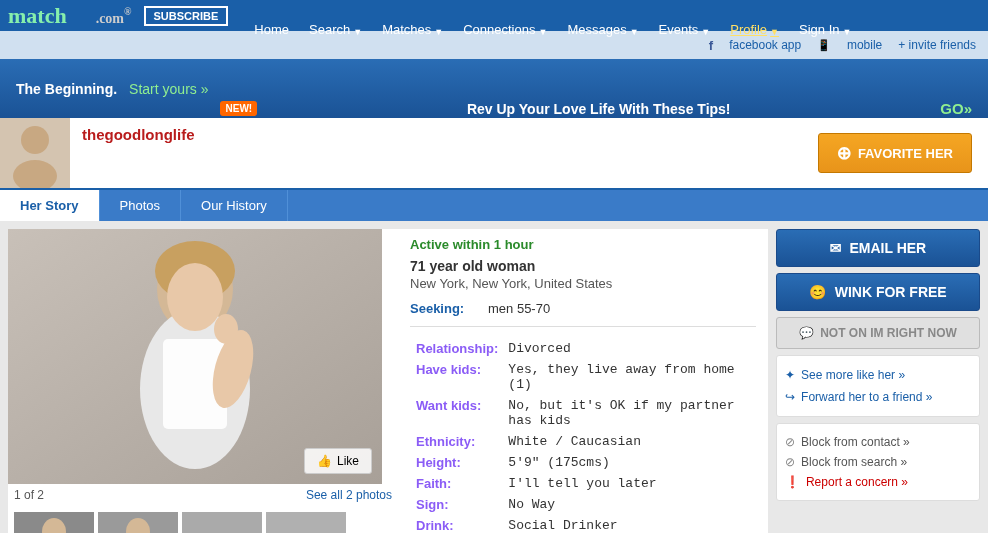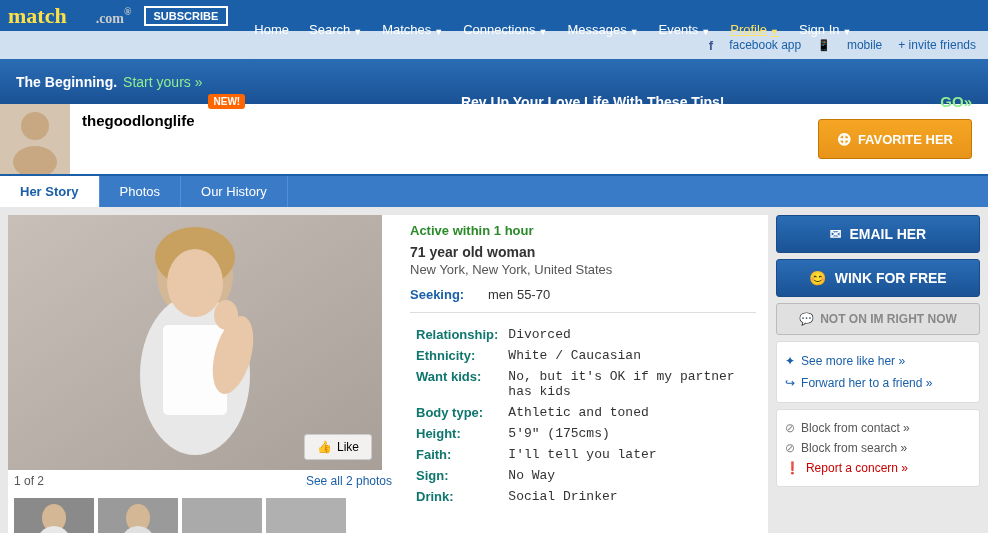--- a/index.html
+++ b/index.html
@@ -13,21 +13,21 @@
       align-items: center;
       padding: 0 8px;
     }
     .logo {
       color: white;
       font-size: 22px;
       font-weight: bold;
       font-family: Georgia, serif;
       margin-right: 12px;
     }
-    .logo span { color: #fde047; }
+    .logo span { color: #86efac; }
     .subscribe-btn {
       border: 2px solid white;
       color: white;
       background: transparent;
       padding: 2px 8px;
       font-size: 11px;
       font-weight: bold;
       cursor: pointer;
       margin-right: 16px;
     }
@@ -64,25 +64,25 @@
       gap: 16px;
       font-size: 12px;
     }
     .social-bar a { color: #1a5fa8; text-decoration: none; cursor: pointer; }
     .fb-icon { color: #3b5998; font-weight: bold; font-size: 13px; }
     .mobile-icon { font-size: 11px; color: #555; }
 
     
     .promo-banner {
       background: linear-gradient(to bottom, #2a6db5, #1a5295);
-      height: 45px;
+      height: 59px;
       display: flex;
       align-items: center;
       padding: 0 16px;
-      gap: 6px;
+      gap: 12px;
     }
     .beginning-text { color: white; font-size: 14px; font-weight: bold; }
     .start-yours { color: #90ee90; font-size: 14px; cursor: pointer; }
     .new-badge {
       background: #ff6600;
       color: white;
       font-size: 10px;
       font-weight: bold;
       padding: 2px 5px;
       border-radius: 3px;
@@ -105,21 +105,21 @@
       display: flex;
       align-items: center;
       justify-content: center;
       font-size: 28px;
     }
     .profile-info {
       padding: 8px 12px;
       flex: 1;
     }
     .username {
-      color: #000000;
+      color: #b91c1c;
       font-size: 15px;
       font-weight: bold;
       margin-bottom: 4px;
     }
     .tagline {
       font-size: 12px;
       color: #444;
     }
     .favorite-area {
       display: flex;
@@ -249,21 +249,21 @@
     .seeking-row { display: flex; gap: 8px; margin-bottom: 3px; font-size: 13px; }
     .seek-label { color: #1a5fa8; font-weight: bold; min-width: 70px; }
     .seek-value { color: #333; }
     .divider-line {
       border: none;
       border-top: 1px solid #ddd;
       margin: 10px 0;
     }
     .details-table { width: 100%; }
     .details-table tr td { padding: 2px 4px; font-size: 13px; vertical-align: top; }
-    .details-table .label { color: #0f766e; font-weight: bold; min-width: 90px; }
+    .details-table .label { color: #8b5cf6; font-weight: bold; min-width: 90px; }
     .details-table .value { color: #333; font-family: Liberation Mono, monospace; }
 
     
     .right-sidebar {
       width: 220px;
       flex-shrink: 0;
       padding: 8px;
       display: flex;
       flex-direction: column;
       gap: 6px;
@@ -516,30 +516,30 @@
       <span class="seek-value">men 55-70</span>
     </div>
     <hr class="divider-line">
     <table class="details-table">
       <tbody>
           <tr>
         <td class="label">Relationship:</td>
         <td class="value">Divorced</td>
       </tr>
       <tr>
+        <td class="label">Have kids:</td>
+        <td class="value">Yes, they live away from home (1)</td>
+      </tr>
+      <tr>
+        <td class="label">Want kids:</td>
+        <td class="value">No, but it's OK if my partner has kids</td>
+      </tr>
+      <tr>
         <td class="label">Ethnicity:</td>
         <td class="value">White / Caucasian</td>
-      </tr>
-      <tr>
-        <td class="label">Want kids:</td>
-        <td class="value">No, but it's OK if my partner has kids</td>
-      </tr>
-      <tr>
-        <td class="label">Body type:</td>
-        <td class="value">Athletic and toned</td>
       </tr>
       <tr>
         <td class="label">Height:</td>
         <td class="value">5'9" (175cms)</td>
       </tr>
       <tr>
         <td class="label">Faith:</td>
         <td class="value">I'll tell you later</td>
       </tr>
       <tr>

